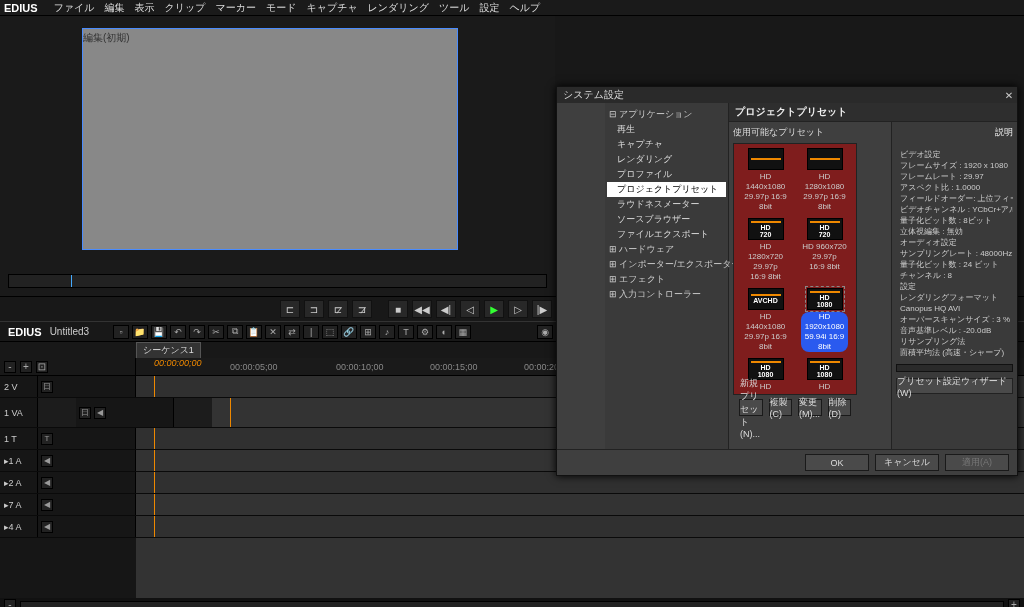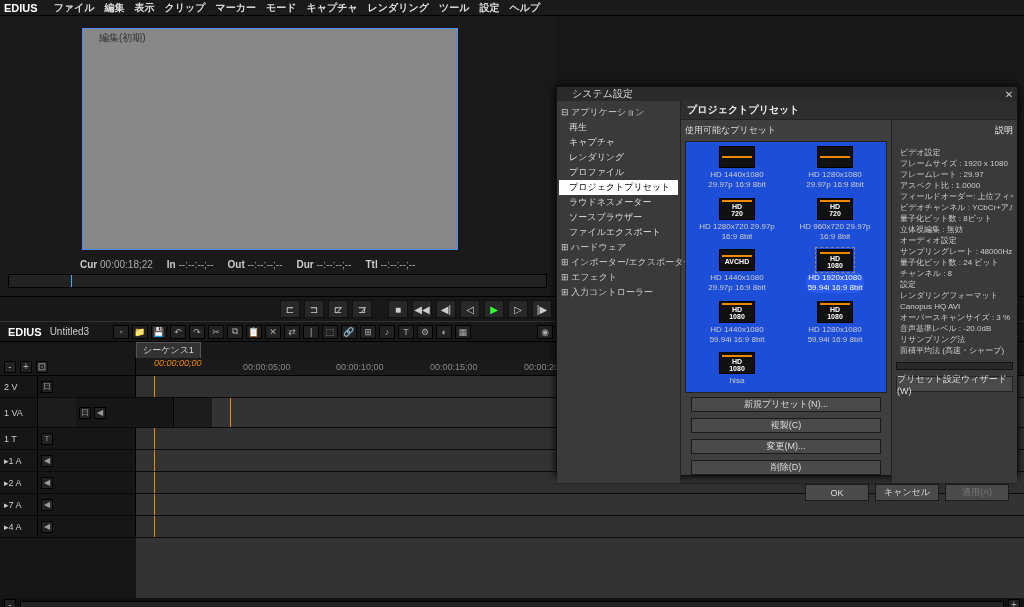--- a/index.html
+++ b/index.html
@@ -1,27 +1,27 @@
 <!DOCTYPE html>
 <html><head>
 <meta charset="utf-8">
 <style>
 * { margin:0; padding:0; box-sizing:border-box; font-family:"MS Gothic","Meiryo",sans-serif; font-size:10px; user-select:none; }
 body { width:1024px; height:607px; background:#000; color:#ccc; overflow:hidden; position:relative; }
 
 
 .menubar { height:16px; background:#1a1a1a; display:flex; align-items:center; padding-left:4px; gap:10px; border-bottom:1px solid #000; }
 .menubar .logo { color:#fff; font-weight:bold; font-size:11px; margin-right:6px; }
-.menubar span { color:#ddd; cursor:default;font-weight:bold; }
+.menubar span { color:#ddd; cursor:default; }
 
 
 .upper { height:280px; display:flex; background:#1a1a1a; }
 .viewer-pane { width:555px; position:relative; padding:8px; }
 .viewer { margin-left:74px; margin-top:4px; width:376px; height:222px; background:#888; border:1px solid #4a8cff; position:relative; }
-.viewer-label { position:absolute; top:2px; left:16px; color:#333; font-size:10px; }
+.viewer-label { position:absolute; top:2px; left:0; color:#333; font-size:10px; }
 .tc-row { position:absolute; bottom:26px; left:80px; color:#aaa; font-size:9px; display:flex; gap:14px; }
 .tc-row b { color:#ccc; }
 .scrub { position:absolute; bottom:8px; left:8px; right:8px; height:14px; background:#222; border:1px solid #000; }
 .scrub::before { content:""; position:absolute; left:62px; top:0; bottom:0; width:1px; background:#4af; }
 
 
 .transport { height:26px; background:#181818; display:flex; align-items:center; justify-content:center; gap:4px; border-top:1px solid #000; border-bottom:1px solid #333; }
 .tbtn { width:20px; height:18px; background:#282828; border:1px solid #111; display:flex; align-items:center; justify-content:center; color:#ccc; font-size:10px; }
 .tbtn.play { color:#3f3; }
 .spacer { width:8px; }
@@ -60,48 +60,48 @@
 .below-left { width:136px; background:#161616; }
 .below-right { flex:1; background:#333; }
 
 
 .hscroll { height:14px; background:#111; display:flex; align-items:center; padding:0 4px; }
 .hscroll .bar { flex:1; height:8px; background:#222; margin:0 4px; border:1px solid #000; }
 .hscroll .z { width:12px;height:12px;background:#222;border:1px solid #000;color:#aaa;text-align:center;line-height:10px; }
 
 
 .dialog { position:absolute; left:556px; top:86px; width:462px; height:390px; background:#3f3f3f; border:1px solid #111; box-shadow:0 0 8px #000; display:flex; flex-direction:column; }
-.dlg-title { height:16px; background:#2a2a2a; display:flex; align-items:center; padding-left:15px; color:#ddd; font-size:10px;gap:6px; }
+.dlg-title { height:16px; background:#2a2a2a; display:flex; align-items:center; padding-left:6px; color:#ddd; font-size:10px;gap:6px; }
 .dlg-title .x { margin-left:auto; width:16px; text-align:center; color:#ccc; }
 .dlg-body { flex:1; display:flex; }
-.tree { width:124px; background:#3a3a3a; padding:4px 2px; border-right:1px solid #222; }
+.tree { width:124px; background:#3a3a3a; padding:4px 2px; border-right:1px solid #222;margin-left:48px; }
 .tree-item { padding:1px 2px 1px 10px; color:#ddd; font-size:9px; white-space:nowrap; }
 .tree-item.top { padding-left:2px; color:#ccc; }
 .tree-item.sel { background:#fff; color:#000; }
 
 .right-pane { flex:1; display:flex; flex-direction:column; }
 .section-hdr { background:#2e2e2e; color:#eee; padding:2px 6px; font-size:10px; font-weight:bold; border-bottom:1px solid #222; }
-.panels { flex:1; display:flex; }
+.panels { flex:1; display:flex;gap:30px; }
 .preset-area { flex:1; padding:4px; }
 .sub-hdr { color:#ddd; font-size:9px; margin-bottom:4px; }
-.preset-grid { display:grid; grid-template-columns:1fr 1fr; gap:2px 8px; padding:2px 6px; background:#1d4ed8; border:1px solid #222; height:252px; overflow:hidden; }
+.preset-grid { display:grid; grid-template-columns:1fr 1fr; gap:2px 8px; padding:2px 6px; background:#7f1d1d; border:1px solid #222; height:252px; overflow:hidden; }
 .preset { display:flex; flex-direction:column; align-items:center; padding:2px; }
 .preset .pic { width:36px; height:22px; background:#111; border:1px solid #000; display:flex; flex-direction:column; align-items:center; justify-content:center; margin-bottom:2px; }
 .preset .pic .accent { width:30px; height:2px; background:#e80; margin-bottom:1px; }
 .preset .pic .txt { color:#fff; font-size:7px; font-weight:bold; line-height:7px; }
 .preset .lbl { color:#ccc; font-size:8px; text-align:center; line-height:10px; }
 .preset.sel .lbl { background:#2a5aef; color:#fff; padding:0 2px;border-radius:8px; }
 .preset.sel .pic { outline:1px dashed #888; outline-offset:1px; }
 
 .desc { width:126px; padding:4px 4px; background:#3a3a3a; border-left:1px solid #222; }
 .desc .dh { color:#eee; font-size:9px; margin-bottom:10px;text-align:right; }
 .desc .dl { color:#ccc; font-size:8px; line-height:11px; padding-left:4px; white-space:nowrap; overflow:hidden; }
 .wiz-btn { margin-top:6px; height:16px; background:#4a4a4a; border:1px solid #222; color:#ddd; font-size:9px; display:flex; align-items:center; justify-content:center; }
 
-.btn-row { display:flex; gap:6px; padding:4px 6px; justify-content:space-between;flex-direction:column; }
+.btn-row { display:flex; gap:6px; padding:4px 6px; justify-content:space-between; }
 .btn-row .b { flex:1; height:17px; background:#4a4a4a; border:1px solid #1a1a1a; color:#ddd; font-size:9px; display:flex; align-items:center; justify-content:center; }
 .dlg-foot { height:26px; display:flex; justify-content:flex-end; align-items:center; gap:6px; padding-right:8px; border-top:1px solid #222; }
 .dlg-foot .b { width:64px; height:17px; background:#4a4a4a; border:1px solid #1a1a1a; color:#ddd; font-size:9px; display:flex; align-items:center; justify-content:center; }
 .dlg-foot .b.dis { color:#777; }
 </style>
 </head>
 <body>
 
 <div class="menubar">
   <span class="logo">EDIUS</span>
@@ -115,27 +115,20 @@
   <span>レンダリング</span>
   <span>ツール</span>
   <span>設定</span>
   <span>ヘルプ</span>
 </div>
 
 <div class="upper">
   <div class="viewer-pane">
     <div class="viewer">
       <div class="viewer-label">編集(初期)</div>
-    </div>
-    <div class="tc-row">
-      <span><b>Cur</b> <span>00:00:18;22</span></span>
-      <span><b>In</b> <span>--:--:--;--</span></span>
-      <span><b>Out</b> <span>--:--:--;--</span></span>
-      <span><b>Dur</b> <span>--:--:--;--</span></span>
-      <span><b>Ttl</b> <span>--:--:--;--</span></span>
     </div>
     <div class="scrub"></div>
   </div>
   <div style="flex:1;background:#181818"></div>
 </div>
 
 <div class="transport">
   <div class="tbtn">⊏</div>
   <div class="tbtn">⊐</div>
   <div class="tbtn">⊏̷</div>
@@ -200,21 +193,21 @@
 </div>
 
 <div class="ruler">
   <div class="ruler-left">
     <div class="z">-</div>
     <div class="z">+</div>
     <div class="z">⊡</div>
   </div>
   <div class="ruler-right">
     <span class="cursor">00:00:00;00</span>
-    <span class="t" style="left:107px">00:00:05;00</span>
+    <span class="t" style="left:94px">00:00:05;00</span>
     <span class="t" style="left:200px">00:00:10;00</span>
     <span class="t" style="left:294px">00:00:15;00</span>
     <span class="t" style="left:388px">00:00:20;00</span>
     <span class="t" style="left:482px">00:00:25;00</span>
     <span class="t" style="left:576px">00:00:30;00</span>
   </div>
 </div>
 
 <div class="tracks" id="tracks">
     <div class="track">

